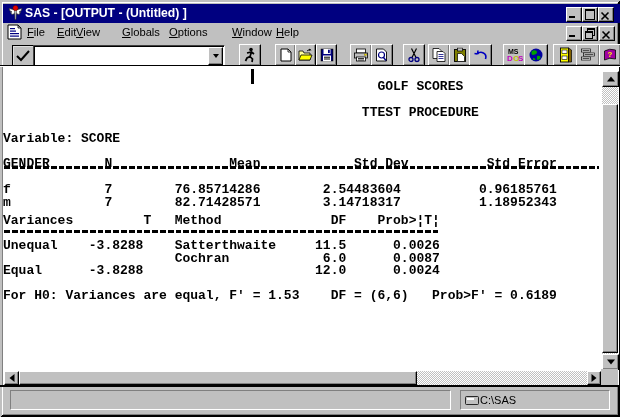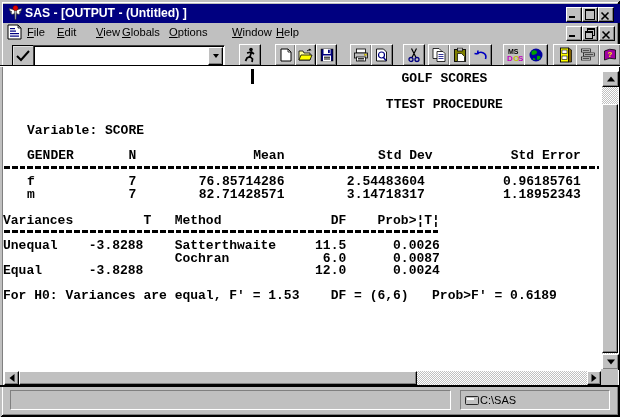--- a/index.html
+++ b/index.html
@@ -24,21 +24,21 @@
   
   .tb{top:44px;height:20px;background:#c0c0c0;border-top:1px solid #fff;border-left:1px solid #fff;
       border-right:1px solid #000;border-bottom:1px solid #000;box-shadow:inset -1px -1px 0 #808080;}
   .tb svg{position:absolute;left:50%;top:50%;transform:translate(-50%,-50%);}
   
   #blackline1{left:0;top:65px;width:620px;height:1px;background:#000;}
   #whiteline1{left:0;top:66px;width:620px;height:1px;background:#fff;}
   #content{left:2px;top:67px;width:616px;height:318px;background:#fff;border-left:1px solid #808080;}
   #otextA,#otextB{left:3px;font-family:"Liberation Mono",monospace;font-weight:700;
          font-size:13px;margin:0;color:#000;}
-  #otextA{top:73px;line-height:12.9px;margin-left:24px;}
+  #otextA{top:81px;line-height:12.9px;}
   #otextB{top:215px;line-height:12.5px;}
   #caret{left:251px;top:69px;width:2.5px;height:15px;background:#000;}
   #blackline2{left:0;top:385px;width:620px;height:2px;background:#000;}
   
   .dither{background-image:conic-gradient(#fff 25%, #c0c0c0 0 50%, #fff 0 75%, #c0c0c0 0);
           background-size:2px 2px;}
   .sbtn{background:#c0c0c0;border-top:1px solid #fff;border-left:1px solid #fff;
         border-right:1px solid #000;border-bottom:1px solid #000;box-shadow:inset -1px -1px 0 #808080;}
   .thumb{background:#c0c0c0;border-top:1px solid #fff;border-left:1px solid #fff;
          border-right:1px solid #000;border-bottom:1px solid #000;box-shadow:inset -1px -1px 0 #808080;}
@@ -77,21 +77,21 @@
   <svg class="abs" style="left:7px;top:24px" width="16" height="16" viewBox="0 0 16 16">
     <path d="M1 1 L11 1 L14 4 L14 15 L1 15 Z" fill="#fff" stroke="#000" stroke-width="1"></path>
     <path d="M11 1 L11 4 L14 4 Z" fill="#c0c0c0" stroke="#000" stroke-width="0.8"></path>
     <rect x="3" y="4" width="5" height="1.2" fill="#000080"></rect>
     <rect x="3" y="6.5" width="6" height="1.2" fill="#000080"></rect>
     <rect x="3" y="9" width="9" height="1.2" fill="#000080"></rect>
     <rect x="3" y="11.5" width="9" height="1.2" fill="#000080"></rect>
   </svg>
   <span class="abs mi" style="left:27px"><span class="ul">F</span>ile</span>
   <span class="abs mi" style="left:57px"><span class="ul">E</span>dit</span>
-  <span class="abs mi" style="left:96px"><span class="ul">V</span>iew</span>
+  <span class="abs mi" style="left:76px"><span class="ul">V</span>iew</span>
   <span class="abs mi" style="left:122px"><span class="ul">G</span>lobals</span>
   <span class="abs mi" style="left:169px"><span class="ul">O</span>ptions</span>
   <span class="abs mi" style="left:232px"><span class="ul">W</span>indow</span>
   <span class="abs mi" style="left:276px"><span class="ul">H</span>elp</span>
   <div class="abs mdibtn" style="left:566px;top:26px">
     <div class="abs" style="left:2px;top:8px;width:6px;height:2px;background:#000"></div>
   </div>
   <div class="abs mdibtn" style="left:582px;top:26px">
     <div class="abs" style="left:4px;top:1px;width:6px;height:5px;border:1px solid #000;border-top-width:2px;background:#c0c0c0"></div>
     <div class="abs" style="left:2px;top:4px;width:6px;height:5px;border:1px solid #000;border-top-width:2px;background:#c0c0c0"></div>

